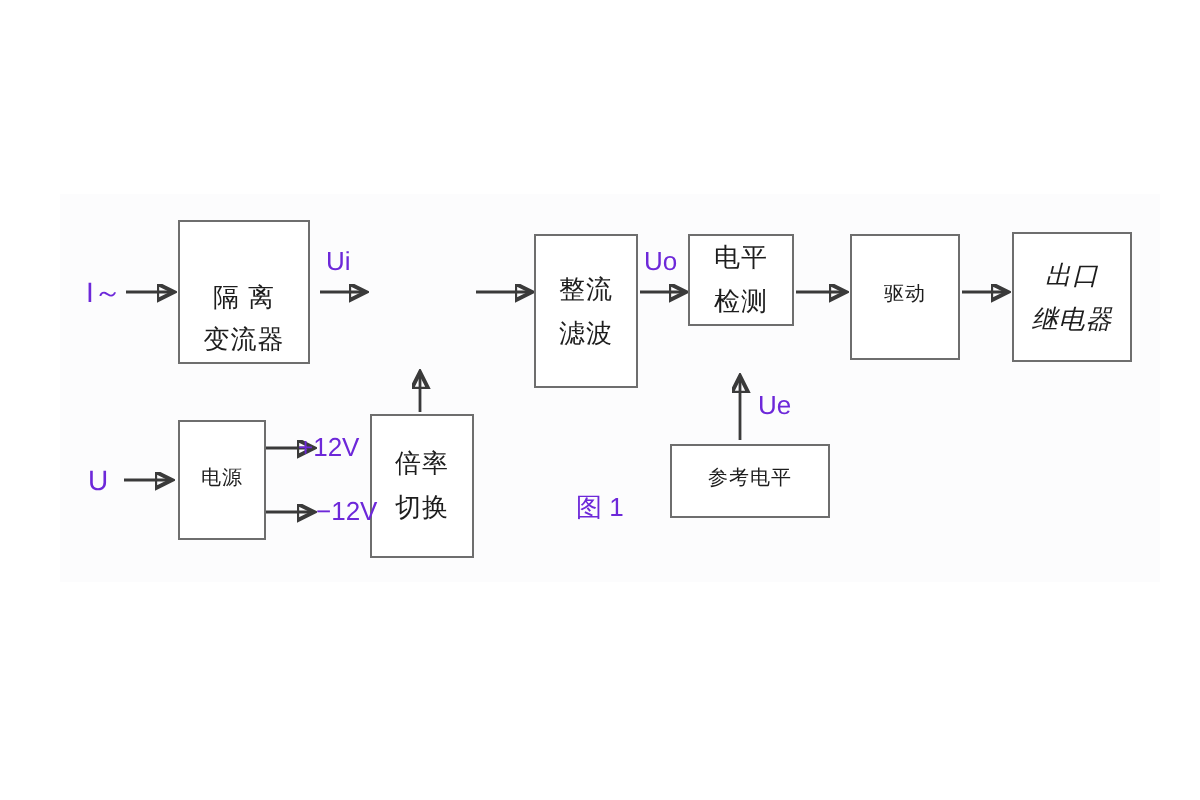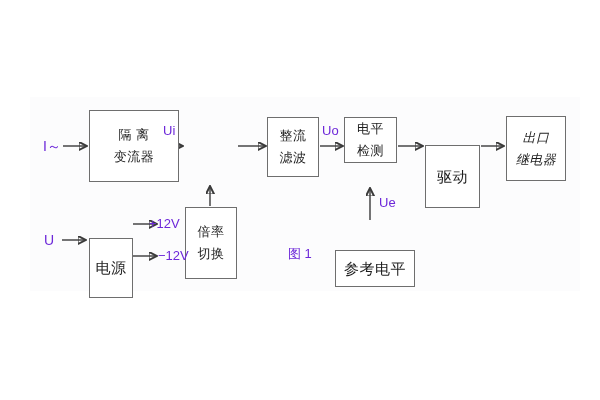--- a/index.html
+++ b/index.html
@@ -46,21 +46,21 @@
     color: #1d1d1d;
     font-size: 13px;
     line-height: 1.05;
   }
   .block .ln {
     display: block;
     padding: 4px 0;
     letter-spacing: 0.5px;
     white-space: nowrap;
   }
-  .block.single { font-size: 15px; margin-top: 28px; }
+  .block.single { font-size: 10px; }
 
   
   .lbl {
     position: absolute;
     font-size: 13px;
     color: #6d28d9;
     white-space: nowrap;
     line-height: 1;
   }
   .lbl.big { font-size: 14px; }
@@ -108,27 +108,27 @@
     <line x1="210" y1="206" x2="210" y2="186" marker-end="url(#arw)"></line>
 
     <line x1="370" y1="220" x2="370" y2="188" marker-end="url(#arw)"></line>
 
     <line x1="62" y1="240" x2="86" y2="240" marker-end="url(#arw)"></line>
 
     <line x1="133" y1="224" x2="157" y2="224" marker-end="url(#arw)"></line>
     <line x1="133" y1="256" x2="157" y2="256" marker-end="url(#arw)"></line>
   </svg>
 
-  <div class="block" style="left:89px; top:110px; width:90px; height:72px;">
+  <div class="block" style="left:89px; top:110px; width:66px; height:72px;justify-content:flex-end;">
     <span class="ln">隔  离</span>
     <span class="ln">变流器</span>
   </div>
 
 
-  <div class="block" style="left:267px; top:117px; width:52px; height:60px;">
+  <div class="block" style="left:267px; top:117px; width:52px; height:77px;">
     <span class="ln">整流</span>
     <span class="ln">滤波</span>
   </div>
 
   <div class="block" style="left:344px; top:117px; width:53px; height:46px;">
     <span class="ln">电平</span>
     <span class="ln">检测</span>
   </div>
 
   <div class="block single" style="left:425px; top:117px; width:55px; height:63px;">

